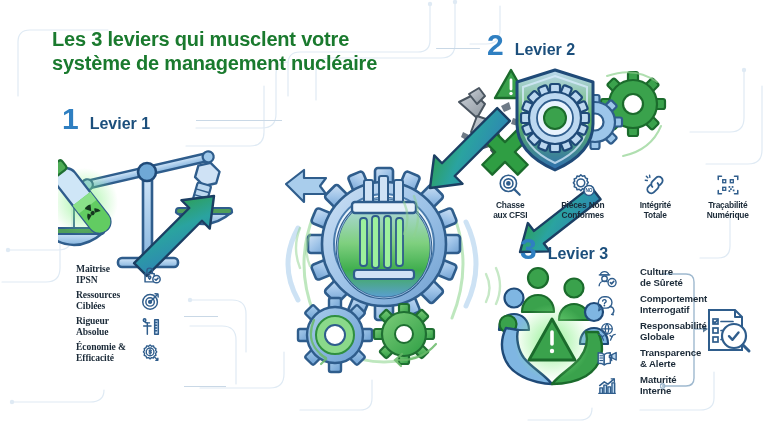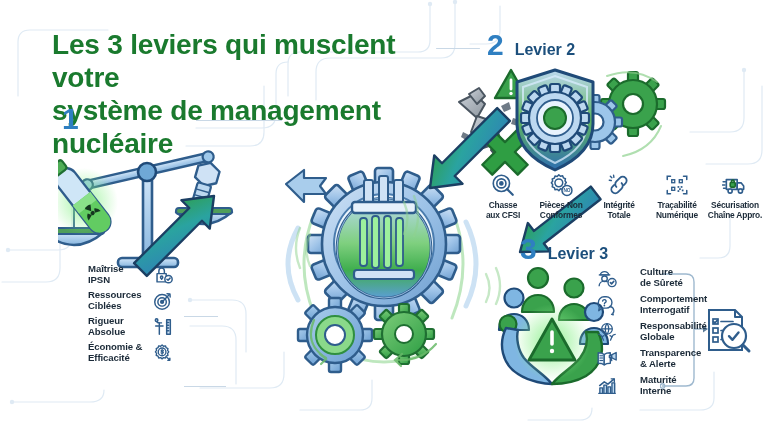--- a/index.html
+++ b/index.html
@@ -12,21 +12,21 @@
   }
   #stage{position:absolute;inset:0;width:768px;height:429px;}
   .abs{position:absolute;}
 
   
   #bg-circuit{position:absolute;inset:0;width:768px;height:429px;z-index:0;}
 
   
   #title{
     left:52px;top:28px;width:400px;z-index:30;
-    font-size:28px;font-weight:bold;line-height:1.18;
+    font-size:20px;font-weight:bold;line-height:1.18;
     color:#1a7a2e;letter-spacing:-0.2px;
   }
 
   
   .lever-head{z-index:30;display:flex;align-items:baseline;gap:11px;}
   .lever-num{font-size:30px;font-weight:bold;color:#2f7fc1;line-height:1;}
   .lever-name{font-size:16px;font-weight:bold;color:#1c4f7c;line-height:1;}
   #head1{left:62px;top:104px;}
   #head2{left:487px;top:30px;}
   #head3{left:520px;top:234px;}
@@ -38,21 +38,21 @@
   .flist{z-index:30;}
   .frow{display:flex;align-items:center;}
   .flabel{
     font-size:9.6px;font-weight:bold;color:#1b2a38;
     line-height:1.12;letter-spacing:-0.1px;
   }
   .ficon{width:22px;height:22px;flex:0 0 22px;}
   .ficon svg{display:block;width:22px;height:22px;}
 
   
-  #list1{left:88px;top:262px;width:86px;}
+  #list1{left:76px;top:262px;width:86px;font-family:Liberation Serif, serif;}
   #list1 .frow{justify-content:space-between;gap:6px;height:26px;}
   #list1 .flabel{text-align:left;width:60px;}
   #list1 .ficon{position:absolute;left:64px;}
   #list1 .frow{position:relative;}
 
   
   #list3{left:596px;top:264px;width:120px;}
   #list3 .frow{gap:22px;height:27px;}
 
   
@@ -295,20 +295,21 @@
       <path d="M0 0 L-24 -18 L-24 -8 L-96 -8 L-96 8 L-24 8 L-24 18 Z" transform="scale(-1,1)" fill="url(#arrB)" stroke="#1b3f63" stroke-width="2.4" stroke-linejoin="round"></path>
     </g>
     <g opacity="0.5" stroke="#8fd28f" stroke-width="2.4" fill="none" stroke-linecap="round">
       <path d="M496 268 Q504 286 496 304"></path>
       <path d="M486 274 Q493 288 486 302"></path>
     </g>
   </svg>
 
   <div id="head1" class="abs lever-head">
     <span class="lever-num">1</span>
+    <span class="lever-name">Levier 1</span>
   </div>
   <div class="head-rule" style="left:196px;top:120px;width:86px;"></div>
 
   <div id="ill-scale" class="abs ill">
     <svg viewBox="0 0 185 130" width="185" height="130">
       <defs>
         <linearGradient id="gPan" x1="0" y1="0" x2="0" y2="1">
           <stop offset="0" stop-color="#d4e8fa"></stop>
             <stop offset="1" stop-color="#87b5de"></stop>
         </linearGradient>
@@ -606,35 +607,20 @@
           <g fill="#fff" stroke="none">
             <rect x="7.8" y="7.8" width="1.5" height="1.5"></rect>
               <rect x="14.8" y="7.8" width="1.5" height="1.5"></rect>
             <rect x="7.8" y="14.8" width="1.5" height="1.5"></rect>
           </g>
         </svg>
       </span>
       <span class="cap">Traçabilité
 Numérique</span>
     </div>
-    <div class="cell">
-      <span>
-        <svg viewBox="0 0 24 24" fill="none" stroke="#2f5d8c" stroke-width="1.5" stroke-linejoin="round">
-          <path d="M4 7h10v9H4z"></path>
-            <path d="M14 10h3.6l2.4 3v3H14z"></path>
-          <circle cx="7.5" cy="17.6" r="1.9" fill="#fff"></circle>
-            <circle cx="17" cy="17.6" r="1.9" fill="#fff"></circle>
-          <rect x="7.6" y="9.6" width="4.6" height="4.4" rx="1" fill="#3aa24c" stroke="#1b6b2c"></rect>
-          <path d="M8.8 9.6V8.6a1.2 1.2 0 012.4 0v1" stroke="#1b6b2c"></path>
-          <path d="M1 9h2.2M0.4 12h2.4M1.4 15h1.8" stroke-width="1.3" stroke-linecap="round"></path>
-        </svg>
-      </span>
-      <span class="cap">Sécurisation
-Chaîne Appro.</span>
-    </div>
   </div>
 
   <div id="head3" class="abs lever-head">
     <span class="lever-num">3</span>
     <span class="lever-name">Levier 3</span>
   </div>
 
   <div id="ill-people" class="abs ill">
     <svg viewBox="0 0 120 130" width="120" height="130">
       <defs>

